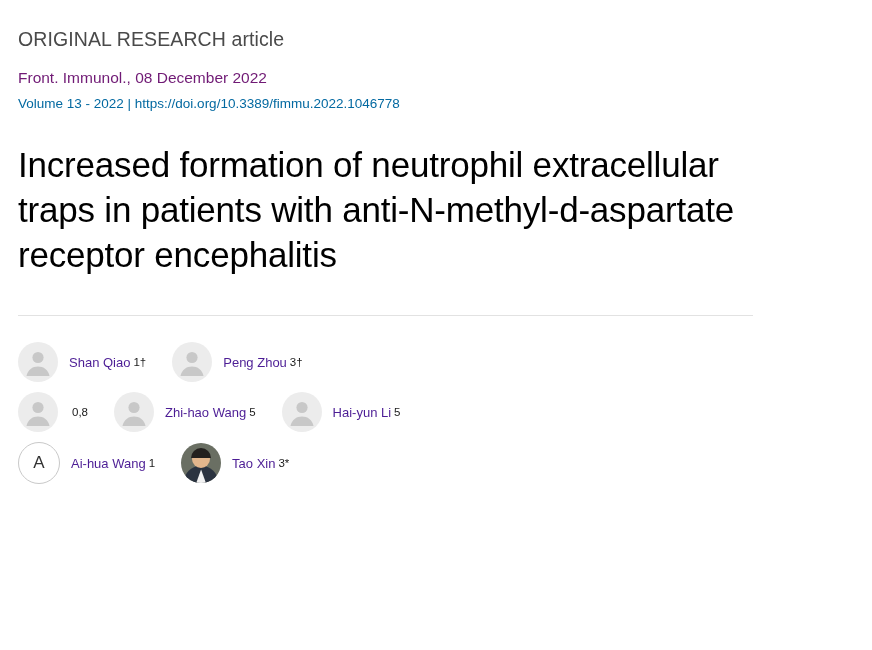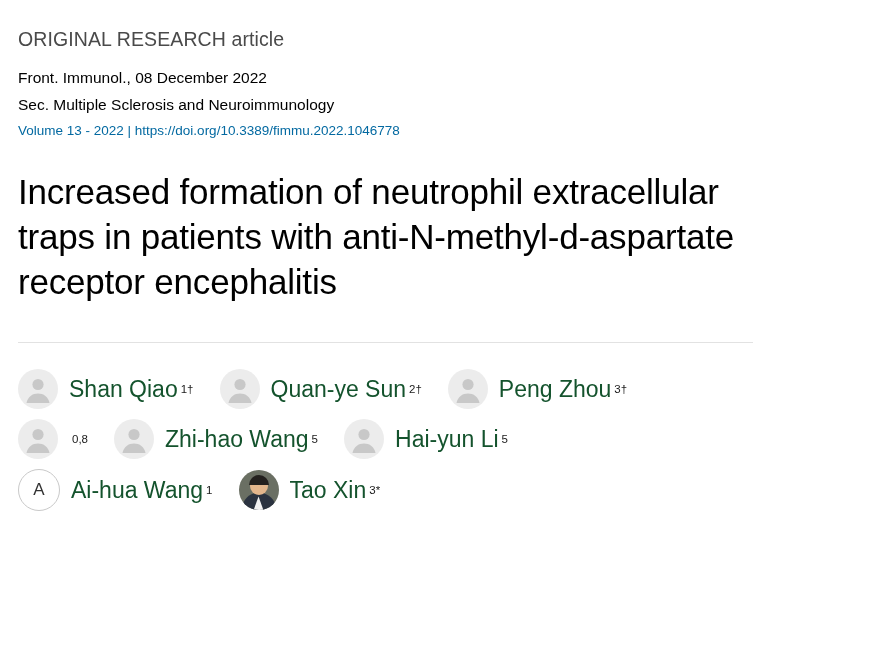--- a/index.html
+++ b/index.html
@@ -20,21 +20,21 @@
   }
   .article-type {
     font-size: 19.5px;
     color: #4a4a4a;
     letter-spacing: 0.1px;
     margin: 8px 0 18px 0;
     font-weight: 400;
   }
   .meta-line {
     font-size: 15.5px;
-    color: #000000;
+    color: #701a75;
     margin: 0 0 9px 0;
     font-weight: 400;
   }
   .meta-small {
     font-size: 13.5px;
     color: #0369a1;
     margin: 0;
     font-weight: 400;
   }
   .title {
@@ -120,68 +120,57 @@
   .avatar .photo-shirt {
     position: absolute;
     width: 10px;
     height: 14px;
     background: #f2f2f2;
     bottom: 0;
     left: 15px;
     clip-path: polygon(50% 0, 100% 100%, 0 100%);
   }
   .author-name {
-    font-size: 23px;
-    color: #14532d;
+    font-size: 13px;
+    color: #4c1d95;
     font-weight: 400;
   }
   .author-sup {
     font-size: 11.5px;
     vertical-align: super;
     color: #1a1a1a;
     margin-left: 3px;
   }
 </style>
 </head>
 <body>
 
 <div class="page">
 
   <div class="article-type">ORIGINAL RESEARCH article</div>
 
   <div class="meta-line">Front. Immunol., 08 December 2022</div>
-  <div class="meta-line">Sec. Multiple Sclerosis and Neuroimmunology</div>
   <div class="meta-small">Volume 13 - 2022 | https://doi.org/10.3389/fimmu.2022.1046778</div>
 
   <h1 class="title">Increased formation of neutrophil extracellular traps in patients with anti-N-methyl-d-aspartate receptor encephalitis</h1>
 
   <hr class="divider">
 
   <div class="authors">
 
     <div class="author-row">
       <div class="author">
         <span class="avatar">
           <svg width="40" height="40" viewBox="0 0 40 40">
               <circle cx="20" cy="15.5" r="5.6" fill="#c8c8c8"></circle>
               <path d="M8.5 34c1.2-6.4 6-9.6 11.5-9.6S30.3 27.6 31.5 34z" fill="#c8c8c8"></path>
             </svg>
         </span>
         <span class="author-name">Shan Qiao</span>
         <span class="author-sup">1†</span>
-      </div>
-      <div class="author">
-        <span class="avatar">
-          <svg width="40" height="40" viewBox="0 0 40 40">
-              <circle cx="20" cy="15.5" r="5.6" fill="#c8c8c8"></circle>
-              <path d="M8.5 34c1.2-6.4 6-9.6 11.5-9.6S30.3 27.6 31.5 34z" fill="#c8c8c8"></path>
-            </svg>
-        </span>
-        <span class="author-name">Quan-ye Sun</span>
-        <span class="author-sup">2†</span>
       </div>
       <div class="author">
         <span class="avatar">
           <svg width="40" height="40" viewBox="0 0 40 40">
               <circle cx="20" cy="15.5" r="5.6" fill="#c8c8c8"></circle>
               <path d="M8.5 34c1.2-6.4 6-9.6 11.5-9.6S30.3 27.6 31.5 34z" fill="#c8c8c8"></path>
             </svg>
         </span>
         <span class="author-name">Peng Zhou</span>
         <span class="author-sup">3†</span>

